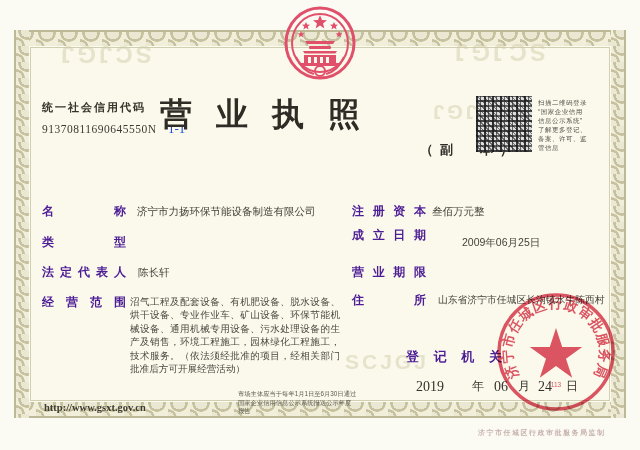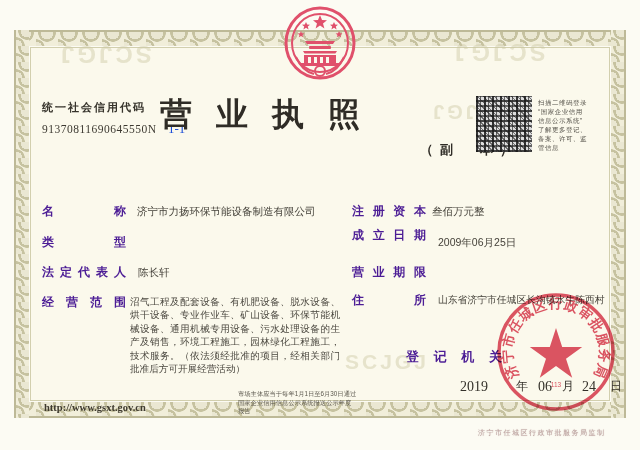--- a/index.html
+++ b/index.html
@@ -54,21 +54,21 @@
   .scope { width:210px; font-size:9.6px; line-height:13.4px; color:#4a473f; text-align:justify; }
 
   .reg-date { display:flex; align-items:flex-end; font-size:12px; color:#34312a; }
   .reg-date .num { font-family:"Liberation Serif", serif; font-size:14px; }
 
   .url { font-family:"Liberation Serif", serif; font-weight:bold; font-size:10.5px; color:#3e3a2e; }
   .foot-note { width:172px; font-size:6.3px; line-height:8.5px; color:#5a564c; }
   .print-note { font-size:7px; letter-spacing:1.5px; color:#b39391; opacity:.8; text-shadow:0 0 1px rgba(150,120,120,.6); }
 
   .seal-wrap { z-index:3; opacity:.9; mix-blend-mode:multiply; }
-  .date-layer { z-index:4;margin-left:44px; }
+  .date-layer { z-index:4; }
 </style>
 </head>
 <body>
 
 <div class="page">
 
   <div class="band band-top"></div>
   <div class="band band-bottom"></div>
   <div class="band band-left"></div>
   <div class="band band-right"></div>
@@ -129,21 +129,21 @@
   <div class="layer label" style="left:42px; top:264px; width:84px;">法定代表人</div>
   <div class="layer value" style="left:138px; top:266px;">陈长轩</div>
 
   <div class="layer label" style="left:42px; top:294px; width:84px;">经营范围</div>
   <div class="layer scope" style="left:130px; top:295px;">沼气工程及配套设备、有机肥设备、脱水设备、烘干设备、专业作业车、矿山设备、环保节能机械设备、通用机械专用设备、污水处理设备的生产及销售，环境工程施工，园林绿化工程施工，技术服务。（依法须经批准的项目，经相关部门批准后方可开展经营活动）</div>
 
   <div class="layer label" style="left:352px; top:203px; width:74px;">注册资本</div>
   <div class="layer value" style="left:432px; top:205px;">叁佰万元整</div>
 
   <div class="layer label" style="left:352px; top:227px; width:74px;">成立日期</div>
-  <div class="layer value" style="left:438px; top:236px;text-align:right;">2009年06月25日</div>
+  <div class="layer value" style="left:462px; top:236px;text-align:right;">2009年06月25日</div>
 
   <div class="layer label" style="left:352px; top:264px; width:74px;">营业期限</div>
 
   <div class="layer label" style="left:352px; top:292px; width:74px;">住所</div>
   <div class="layer value" style="left:438px; top:294px; width:178px; font-size:9.8px;">山东省济宁市任城区长沟镇水牛陈西村</div>
 
   <div class="layer label" style="left:406px; top:348px; width:96px; font-size:13px;">登记机关</div>
 
   <div class="layer seal-wrap" style="left:490px; top:286px;">
     <svg width="132" height="132" viewBox="0 0 132 132">

